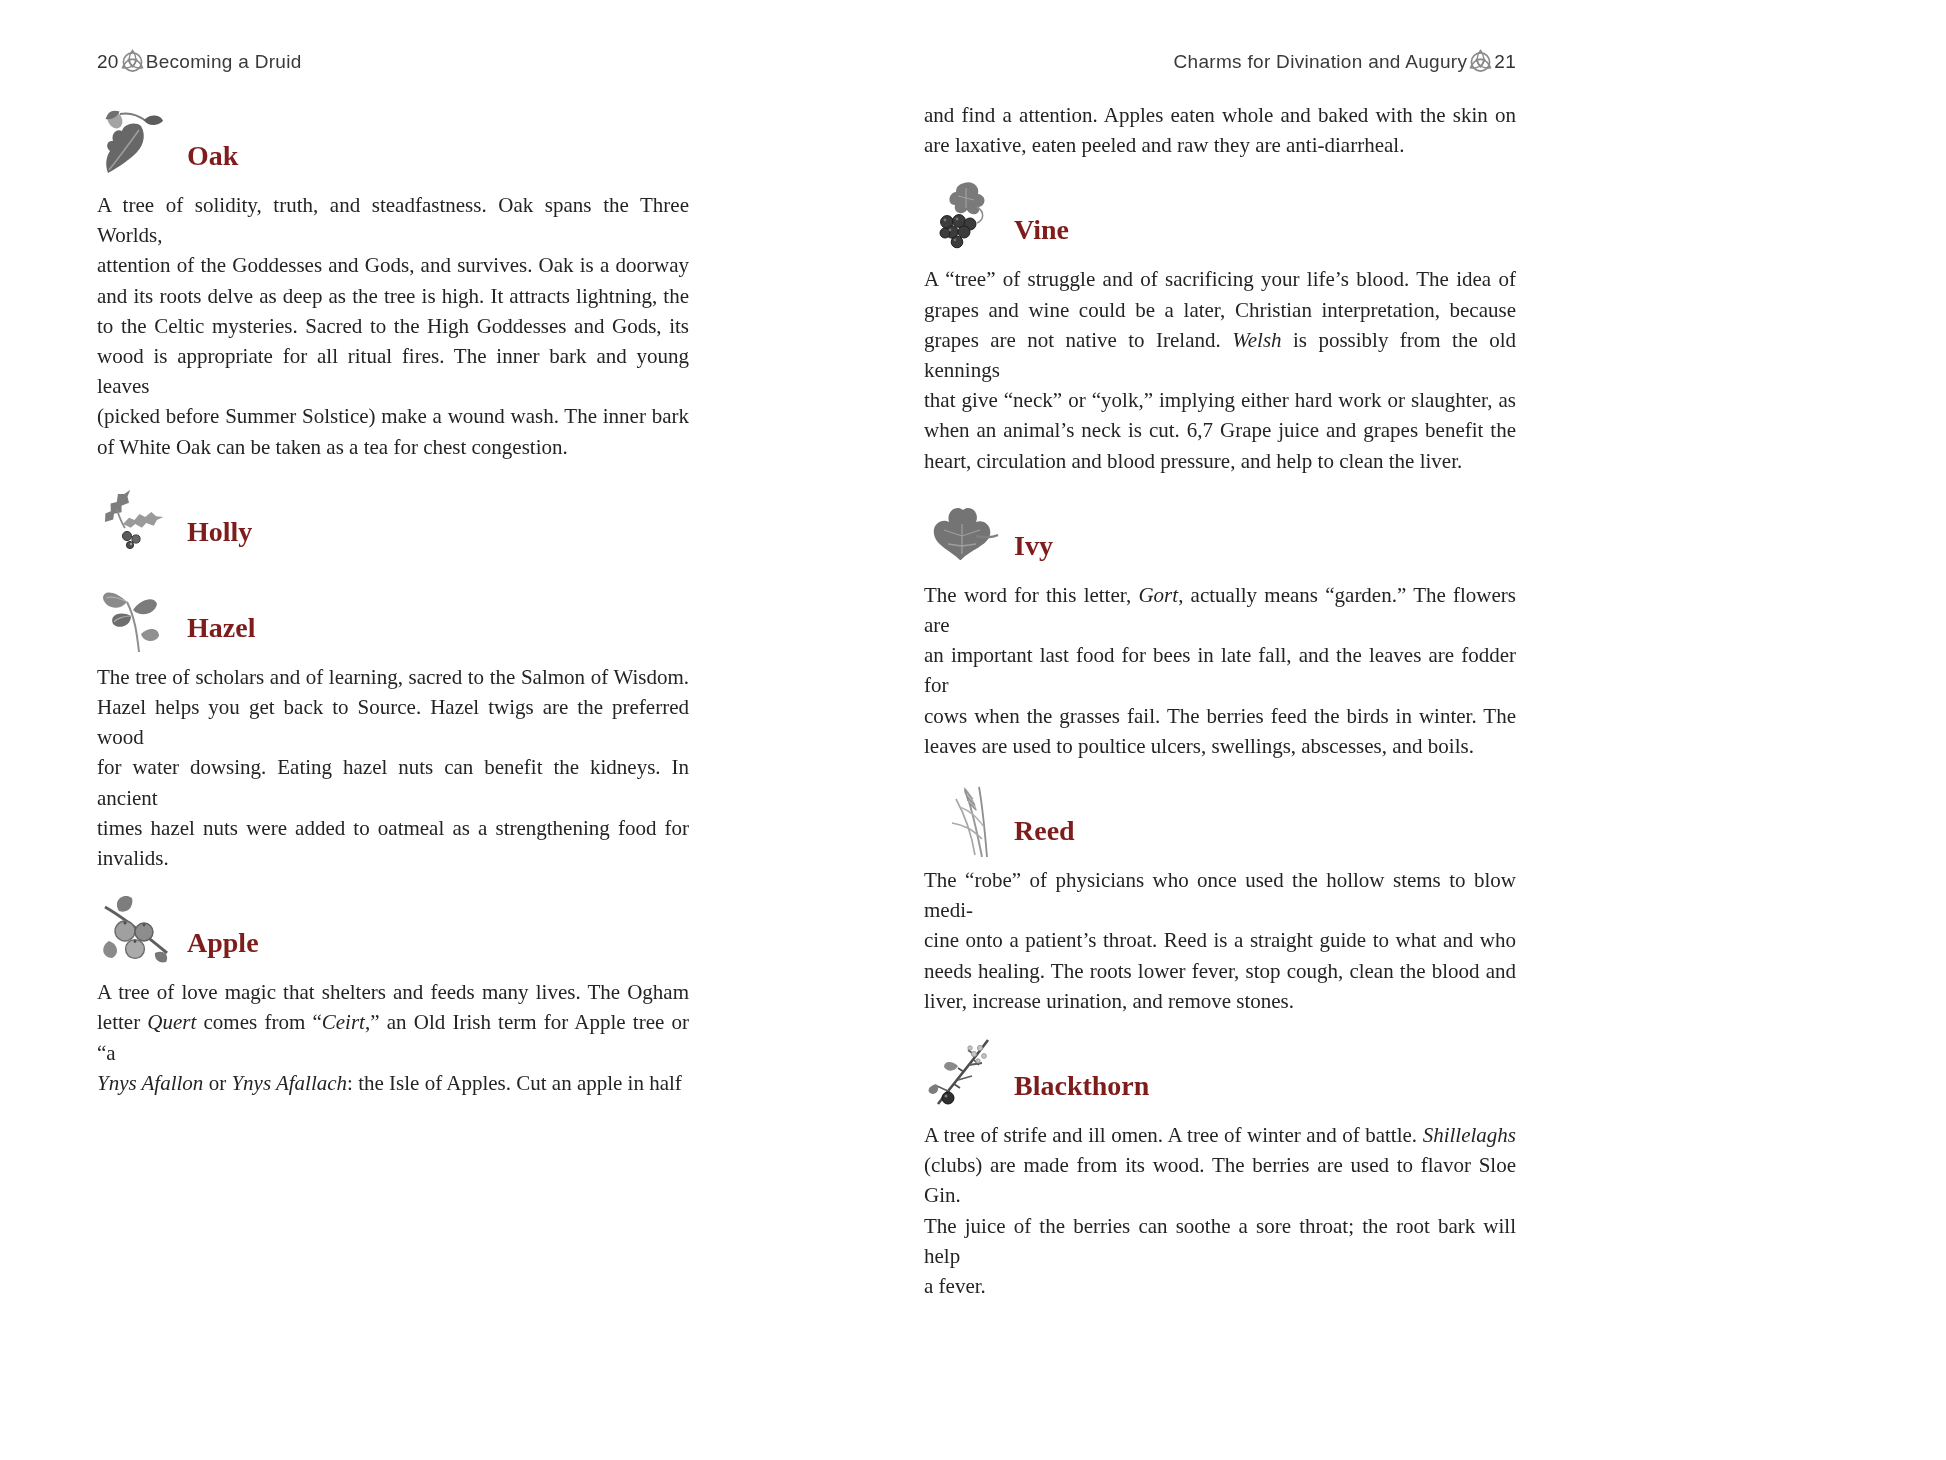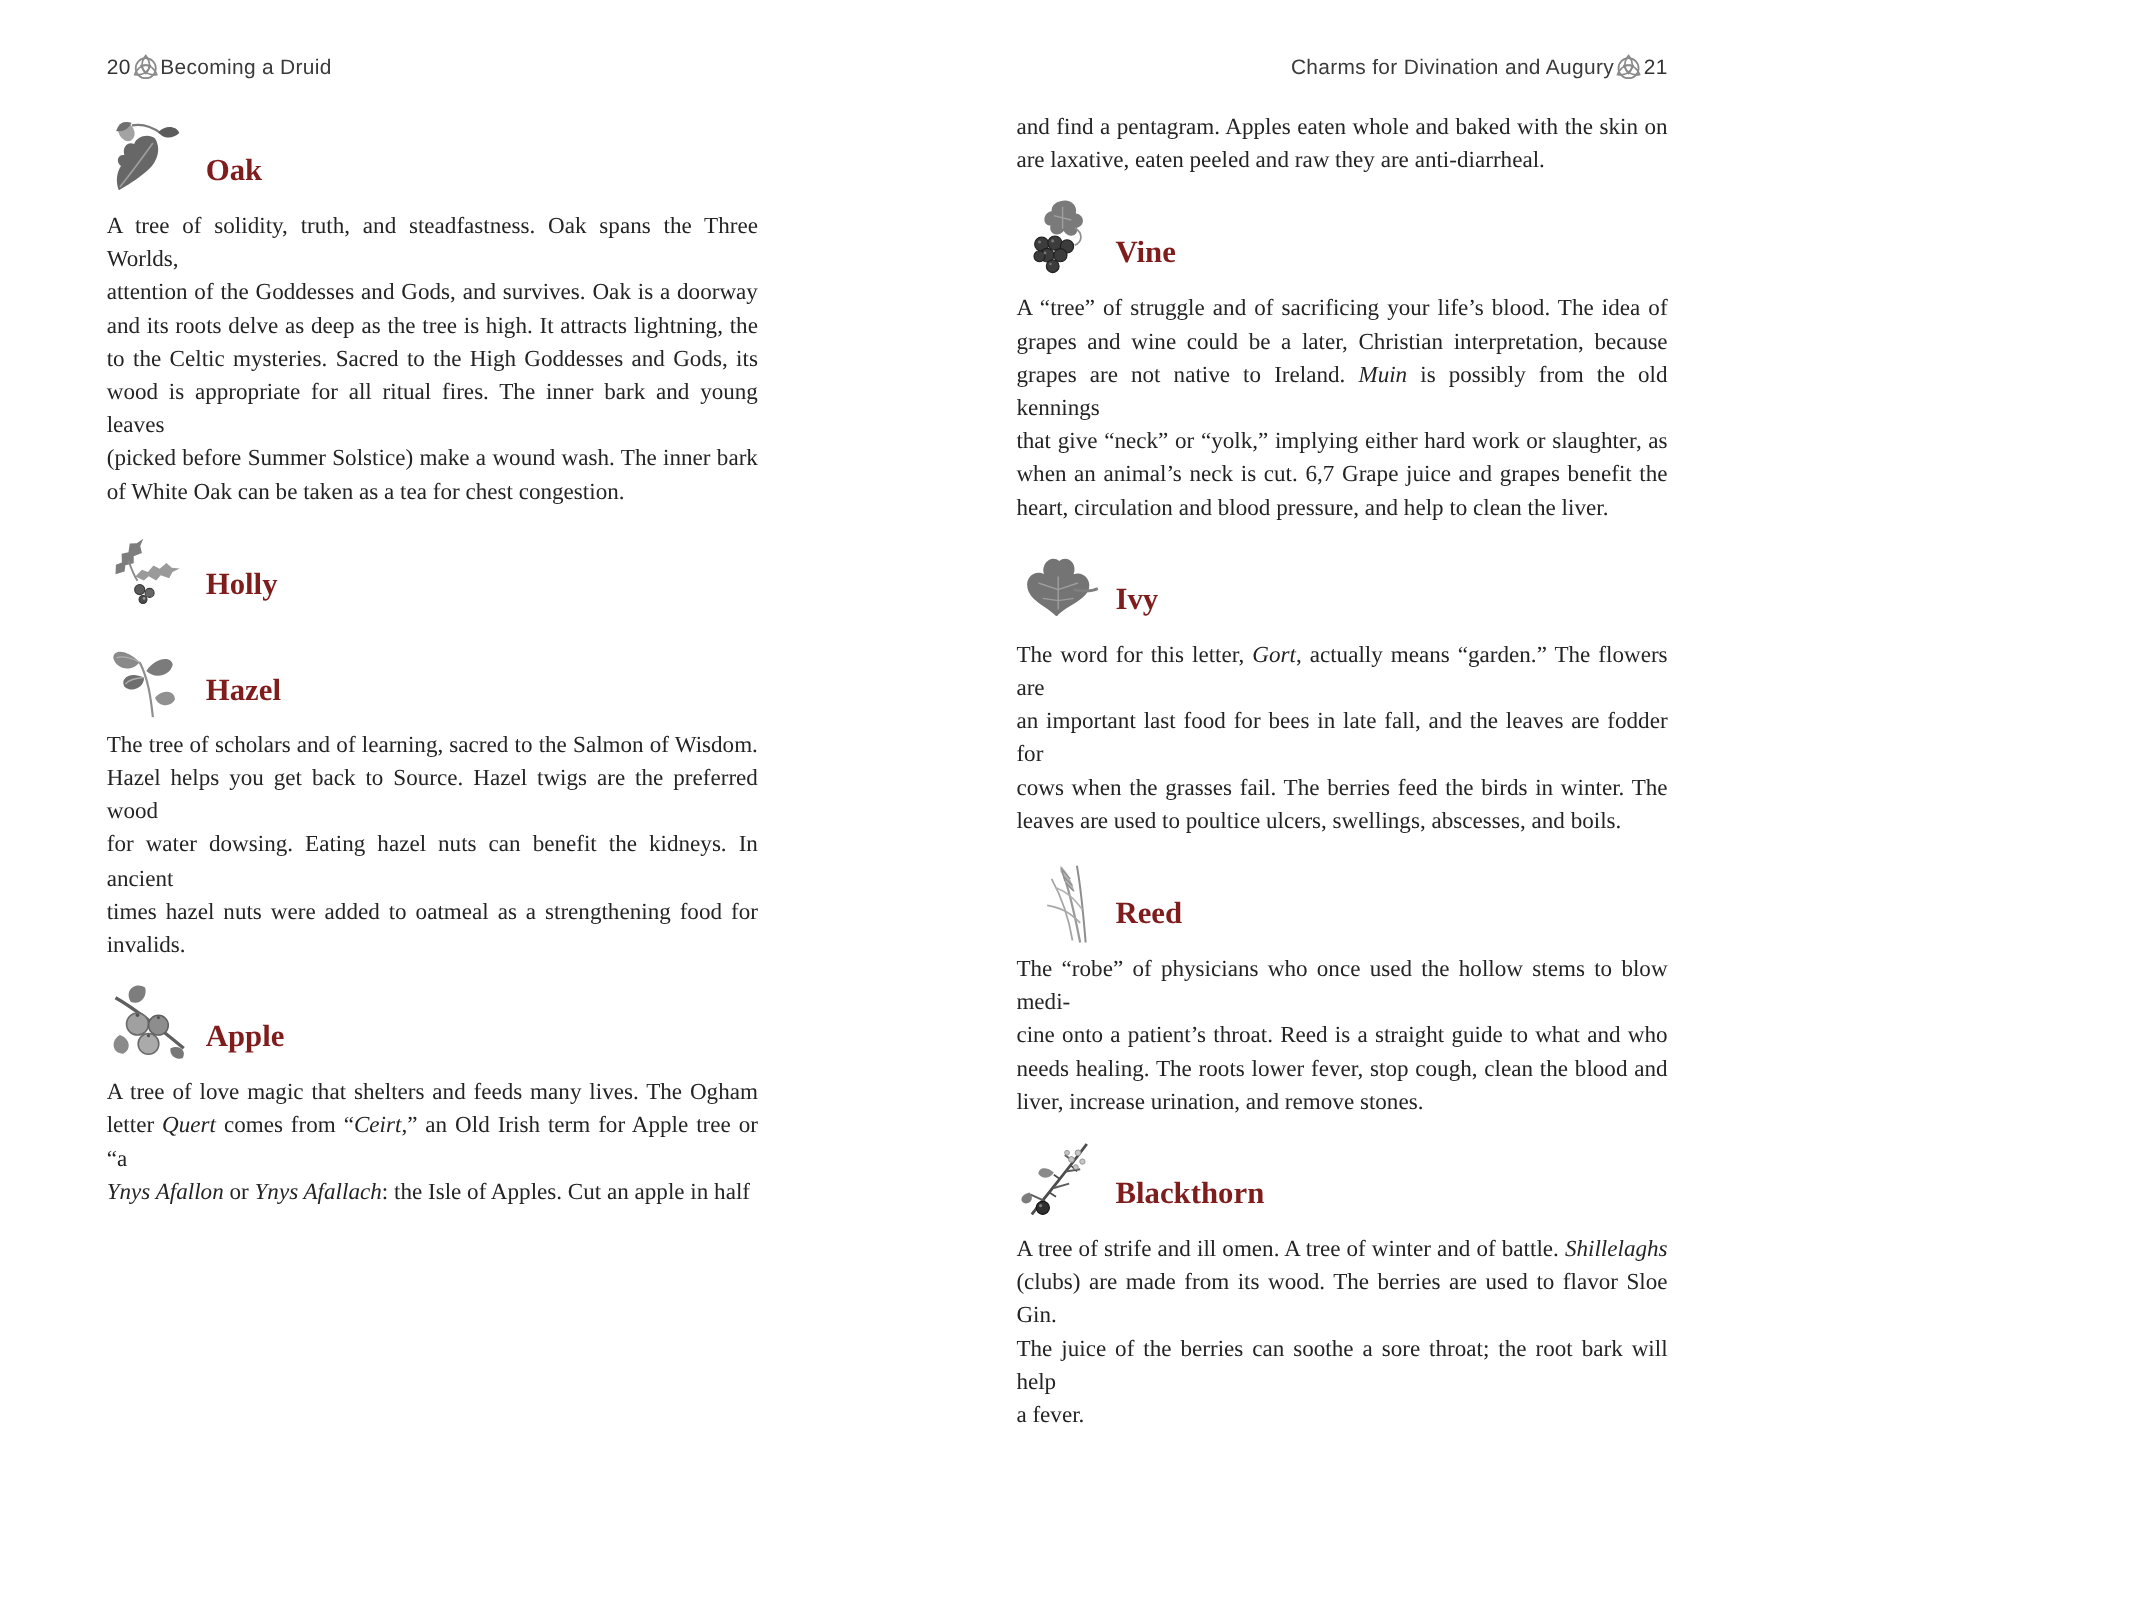--- a/index.html
+++ b/index.html
@@ -180,21 +180,21 @@
             <circle r="13.5"></circle>
             <path d="M0,-17 C6.5,-9 6.5,0 0,7 C-6.5,0 -6.5,-9 0,-17 Z"></path>
             <path d="M0,-17 C6.5,-9 6.5,0 0,7 C-6.5,0 -6.5,-9 0,-17 Z" transform="rotate(120)"></path>
             <path d="M0,-17 C6.5,-9 6.5,0 0,7 C-6.5,0 -6.5,-9 0,-17 Z" transform="rotate(240)"></path>
           </g>
         </svg>
       </span>
       <span class="pagenum">21</span>
     </header>
     <div class="para cont-para" id="continuation-para">
-        <div class="line">and find a pentagram. Apples eaten whole and baked with the skin on</div>
+        <div class="line">and find a attention. Apples eaten whole and baked with the skin on</div>
         <div class="line last">are laxative, eaten peeled and raw they are anti-diarrheal.</div>
       </div>
     <div class="sections" id="right-sections">
   <section class="section">
     <div class="section-head">
       <span class="illo">
               <svg viewBox="0 0 78 78">
     <path d="M40,5 C48,2 56,8 54,16 C62,17 63,27 55,29 C57,37 47,39 43,32 C38,38 29,35 31,27 C23,27 24,15 32,14 C32,8 36,6 40,5 Z" fill="#7a7a7a"></path>
     <path d="M42,10 L42,30 M34,18 L50,22" stroke="#a0a0a0" stroke-width="1.2"></path>
     <path d="M53,29 C61,34 60,42 53,45" stroke="#8f8f8f" stroke-width="1.6" fill="none"></path>
@@ -213,21 +213,21 @@
                   <circle cx="26" cy="52" r="1.3"></circle>
                   <circle cx="31" cy="62" r="1.2"></circle>
     </g>
   </svg>
             </span>
       <h2 class="section-title">Vine</h2>
     </div>
     <div class="para">
             <div class="line">A “tree” of struggle and of sacrificing your life’s blood. The idea of</div>
             <div class="line">grapes and wine could be a later, Christian interpretation, because</div>
-            <div class="line">grapes are not native to Ireland. <i>Muin</i> is possibly from the old kennings</div>
+            <div class="line">grapes are not native to Ireland. <i>Welsh</i> is possibly from the old kennings</div>
             <div class="line">that give “neck” or “yolk,” implying either hard work or slaughter, as</div>
             <div class="line">when an animal’s neck is cut. 6,7 Grape juice and grapes benefit the</div>
             <div class="line last">heart, circulation and blood pressure, and help to clean the liver.</div>
           </div>
   </section>
 
   <section class="section">
     <div class="section-head">
       <span class="illo">
               <svg viewBox="0 0 78 78">

